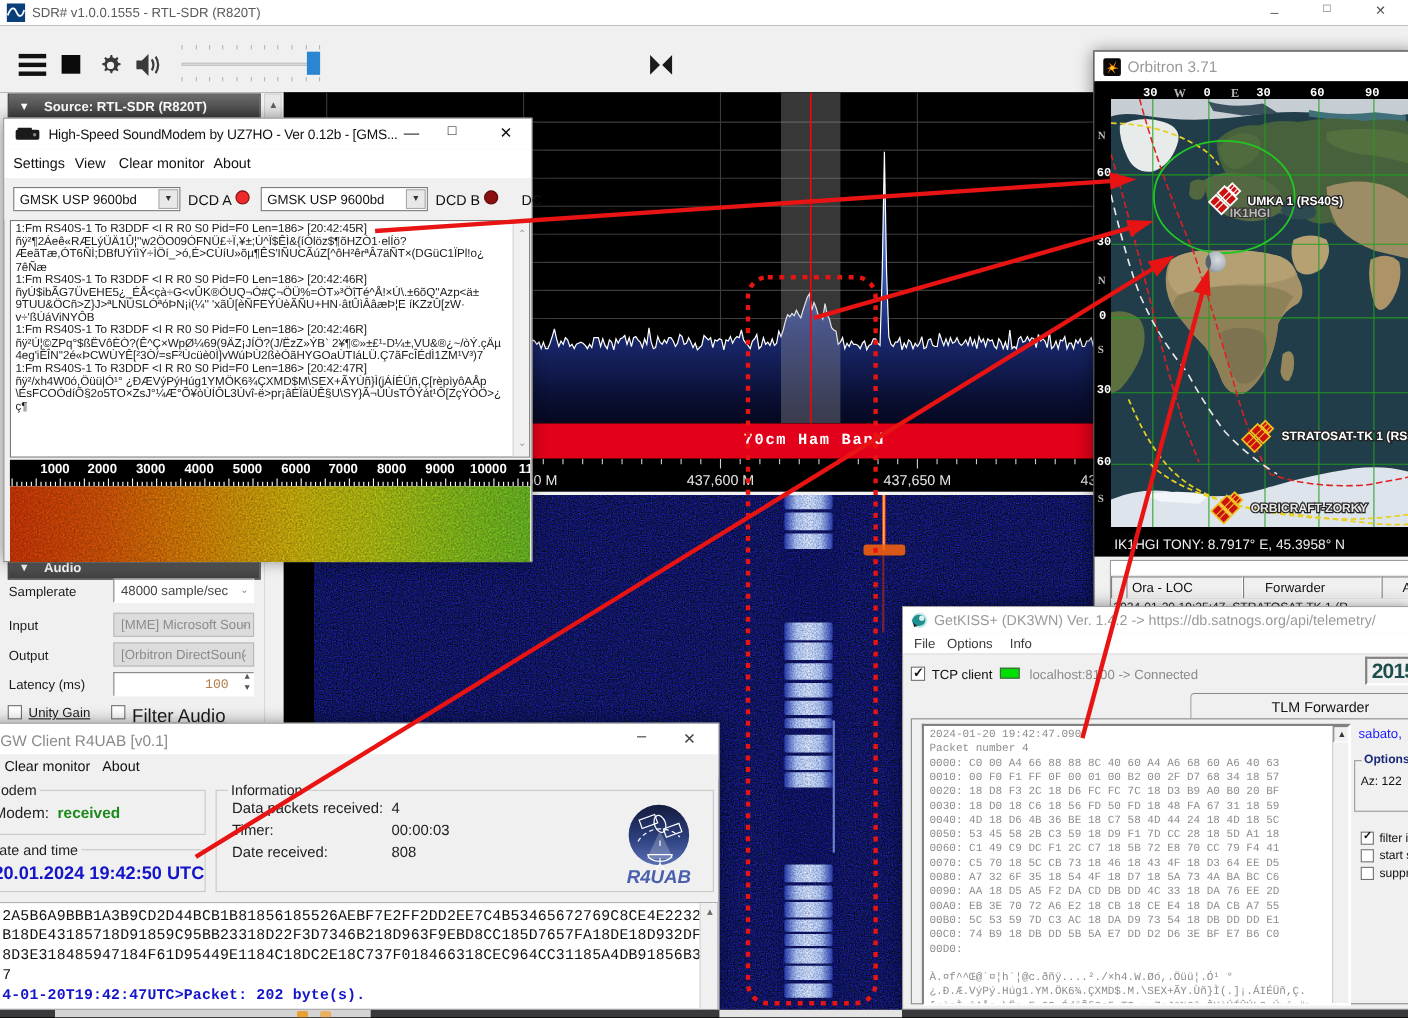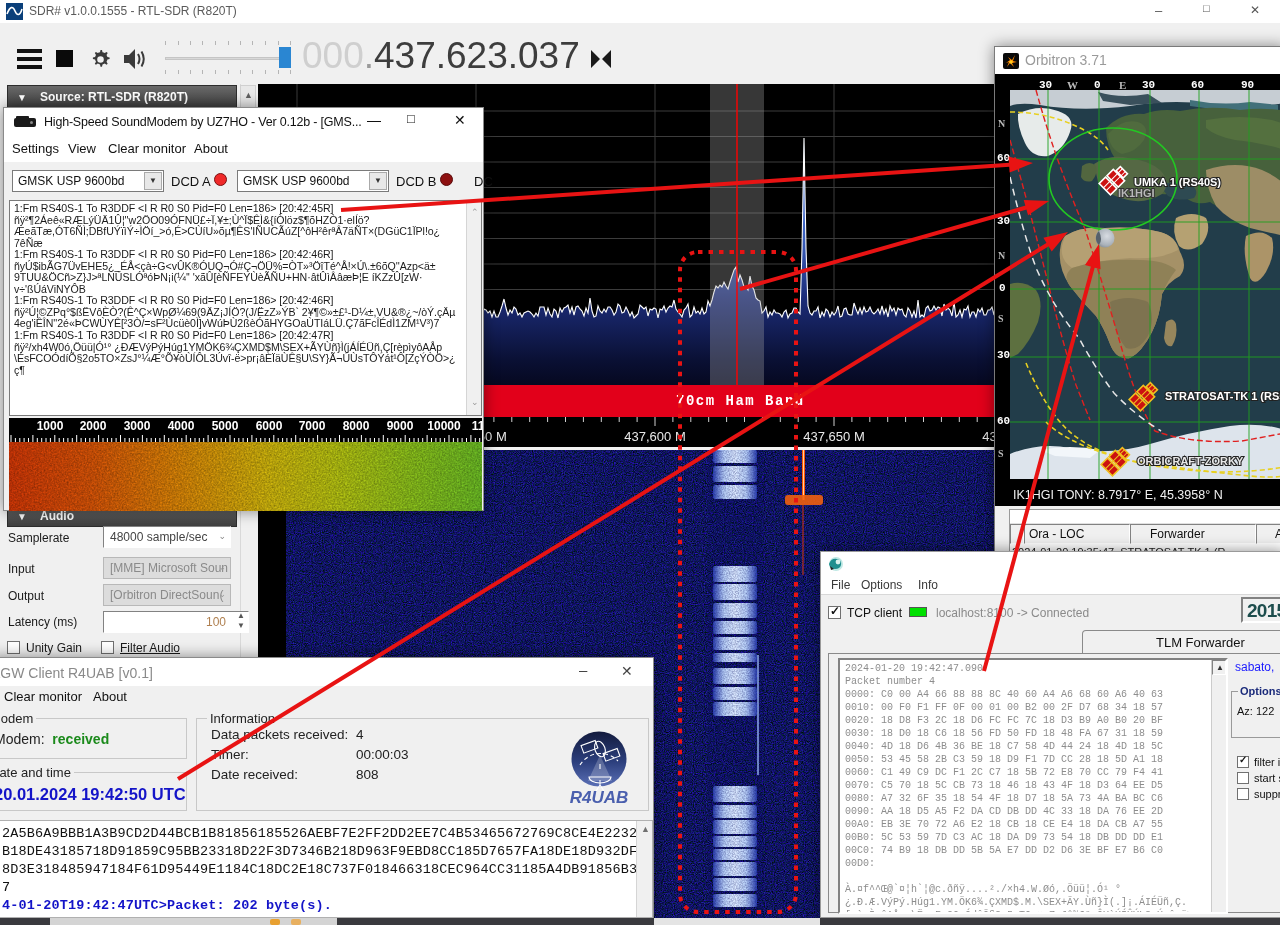--- a/index.html
+++ b/index.html
@@ -63,21 +63,20 @@
       <div class="abs" style="left:252px;top:47px;width:1px;height:4px;background:#b5b5b5;"></div>
       <div class="abs" style="left:265px;top:18px;width:1px;height:4px;background:#b5b5b5;"></div>
       <div class="abs" style="left:265px;top:47px;width:1px;height:4px;background:#b5b5b5;"></div>
       <div class="abs" style="left:278px;top:18px;width:1px;height:4px;background:#b5b5b5;"></div>
       <div class="abs" style="left:278px;top:47px;width:1px;height:4px;background:#b5b5b5;"></div>
       <div class="abs" style="left:290px;top:18px;width:1px;height:4px;background:#b5b5b5;"></div>
       <div class="abs" style="left:290px;top:47px;width:1px;height:4px;background:#b5b5b5;"></div>
     <div class="abs" style="left:165px;top:34px;width:125px;height:3px;background:#d8d8d8;border:1px solid #c5c5c5;"></div>
     <div class="abs" style="left:279px;top:24px;width:12px;height:21px;background:#2a86d2;"></div>
 
-    <div class="abs" style="left:302px;top:12px;font-size:37px;letter-spacing:0px;color:#cfcfcf;">000<span style="color:#9a9a9a;">.</span><span style="color:#3d3d3d;">437.623.037</span></div>
 
     <svg class="abs" style="left:589px;top:27px" width="24" height="18" viewBox="0 0 24 18">
         <path fill="#1a1a1a" d="M2 0 l9 9 -9 9 z M22 0 l-9 9 9 9 z"></path>
       </svg>
   </div>
 
   <div class="abs" style="left:0;top:84px;width:258px;height:834px;background:#f0f0f0;">
     <div class="abs" style="left:240px;top:0;width:1px;height:834px;background:#d9d9d9;"></div>
 
     <div class="abs" style="left:7px;top:1px;width:230px;height:23px;background:linear-gradient(#6a6a6a,#3f3f3f);border:1px solid #2d2d2d;">
@@ -101,29 +100,29 @@
     <div class="abs" style="left:103px;top:473px;width:128px;height:22px;background:#dcdcdc;border:1px solid #b8b8b8;">
       <span style="position:absolute;left:6px;top:3px;font-size:12px;color:#8a8a8a;">[MME] Microsoft Soun</span>
       <span style="position:absolute;right:4px;top:4px;font-size:9px;color:#999;">⌄</span>
     </div>
     <div class="abs" style="left:8px;top:505px;font-size:12px;color:#1a1a1a;">Output</div>
     <div class="abs" style="left:103px;top:500px;width:128px;height:22px;background:#dcdcdc;border:1px solid #b8b8b8;">
       <span style="position:absolute;left:6px;top:3px;font-size:12px;color:#8a8a8a;">[Orbitron DirectSoun(</span>
       <span style="position:absolute;right:4px;top:4px;font-size:9px;color:#999;">⌄</span>
     </div>
     <div class="abs" style="left:8px;top:531px;font-size:12px;color:#1a1a1a;">Latency (ms)</div>
-    <div class="abs g3d" style="left:103px;top:527px;width:146px;height:22px;background:#fff;">
+    <div class="abs g3d" style="left:103px;top:527px;width:128px;height:22px;background:#fff;font-family:Liberation Mono, monospace;">
       <span style="position:absolute;right:22px;top:3px;font-size:12px;color:#b08050;">100</span>
       <span style="position:absolute;right:3px;top:-1px;font-size:8px;color:#555;">▲</span>
       <span style="position:absolute;right:3px;top:9px;font-size:8px;color:#555;">▼</span>
     </div>
     <div class="cb" style="left:7px;top:557px;"></div>
-    <div class="abs" style="left:26px;top:557px;font-size:12px;color:#1a1a1a;">Unity Gain</div>
+    <div class="abs" style="left:26px;top:557px;font-size:12px;color:#1a1a1a;text-decoration:underline;">Unity Gain</div>
     <div class="cb" style="left:101px;top:557px;"></div>
-    <div class="abs" style="left:120px;top:557px;font-size:12px;color:#1a1a1a;text-decoration:underline;">Filter Audio</div>
+    <div class="abs" style="left:120px;top:557px;font-size:17px;color:#1a1a1a;text-decoration:underline;">Filter Audio</div>
   </div>
 
   <div class="abs" style="left:258px;top:84px;width:1022px;height:301px;background:#000;overflow:hidden;" id="spec">
   <svg width="1022" height="301" style="position:absolute;left:0;top:0;">
     <defs>
       <linearGradient id="fillg" x1="0" y1="0" x2="0" y2="1">
         <stop offset="0" stop-color="#5a86e0"></stop>
         <stop offset="0.4" stop-color="#3a60c0"></stop>
         <stop offset="0.65" stop-color="#1c2c78"></stop>
         <stop offset="0.9" stop-color="#0a1034"></stop>
@@ -720,20 +719,21 @@
 </div>
 
 <div class="win" style="left:820px;top:551px;width:465px;height:367px;border:1px solid #9a9a9a;">
   <div class="tb" style="height:24px;">
     <svg class="abs" style="left:6px;top:4px;" width="17" height="16" viewBox="0 0 17 16">
         <circle cx="9" cy="8" r="7" fill="#bfe8e4"></circle>
         <path d="M2 8 Q4 2 10 3 Q15 4 14 9 Q13 13 8 13 Q3 13 2 8Z" fill="#1f8f8f"></path>
         <path d="M3 10 L7 13 4 14Z" fill="#222"></path>
         <circle cx="11" cy="6" r="2.4" fill="#d8f2ee"></circle>
       </svg>
+    <span class="abs" style="left:28px;top:4px;font-size:13px;color:#9a9a9a;">GetKISS+ (DK3WN) Ver. 1.4.2 -&gt; https://db.satnogs.org/api/telemetry/</span>
   </div>
   <div class="abs" style="left:0;top:24px;width:463px;height:19px;background:#fff;border-bottom:1px solid #d8d8d8;">
     <span class="abs" style="left:10px;top:2px;font-size:12px;color:#3a3a3a;">File</span>
     <span class="abs" style="left:40px;top:2px;font-size:12px;color:#3a3a3a;">Options</span>
     <span class="abs" style="left:97px;top:2px;font-size:12px;color:#3a3a3a;">Info</span>
   </div>
   <div class="cb" style="left:7px;top:54px;">
       <span style="position:absolute;left:1px;top:-3px;font-size:12px;font-weight:bold;color:#111;">✓</span>
     </div>
   <span class="abs" style="left:26px;top:54px;font-size:12px;color:#111;">TCP client</span>

